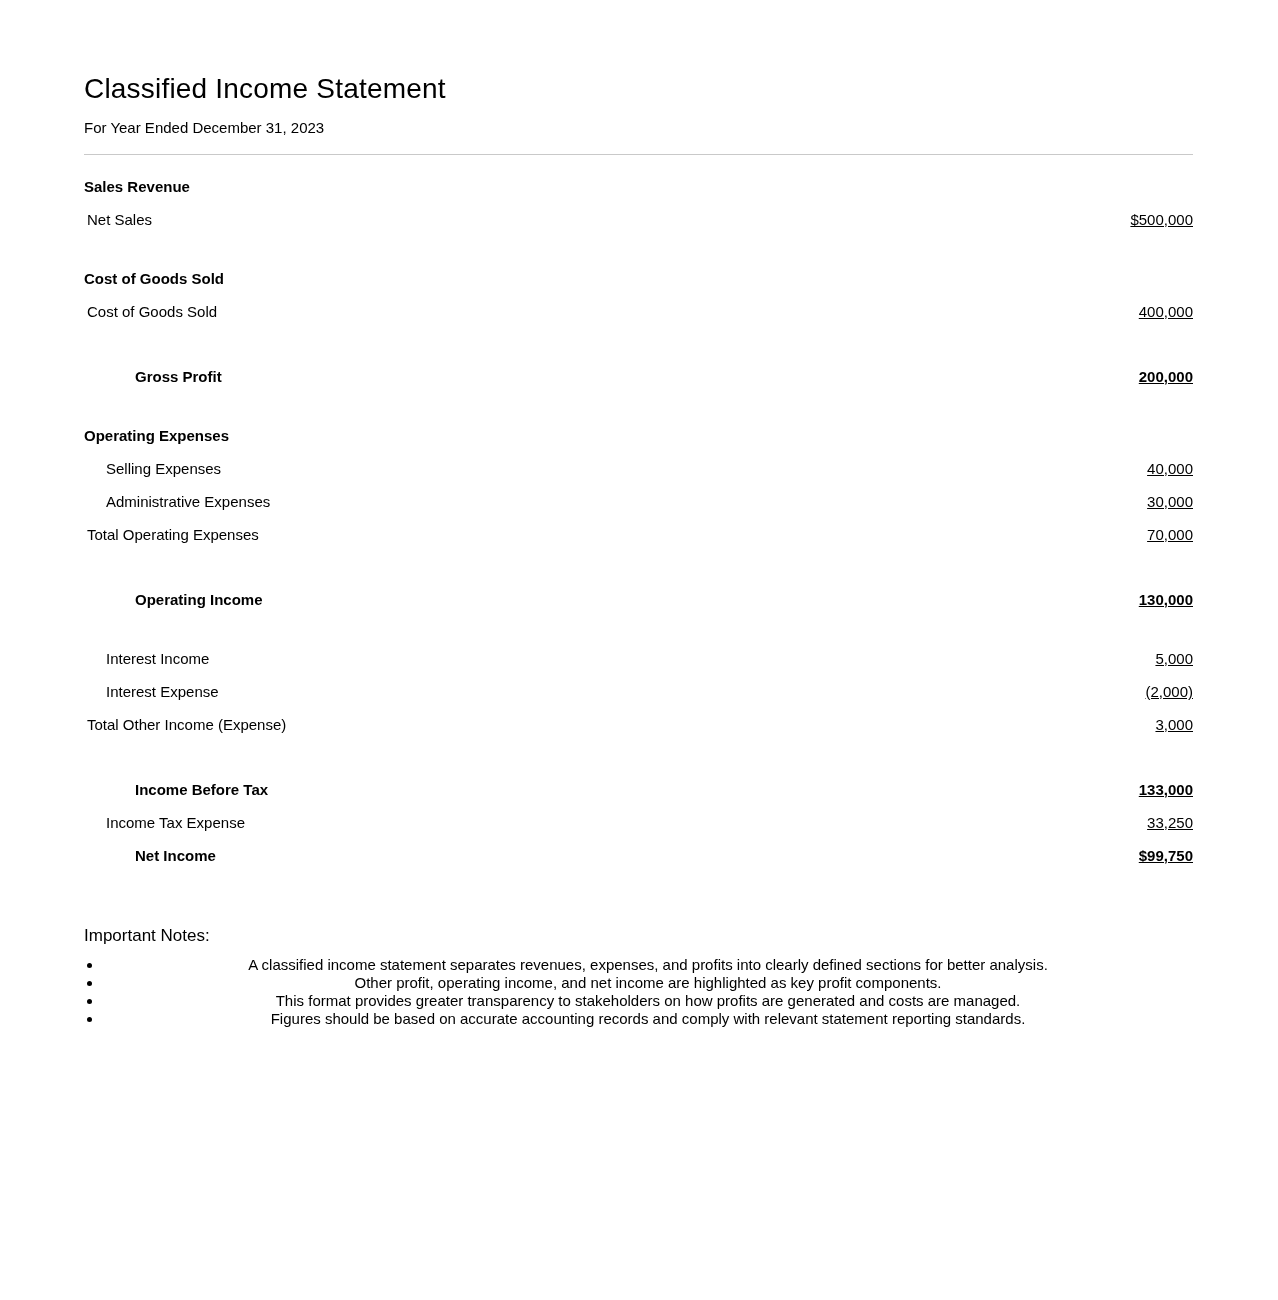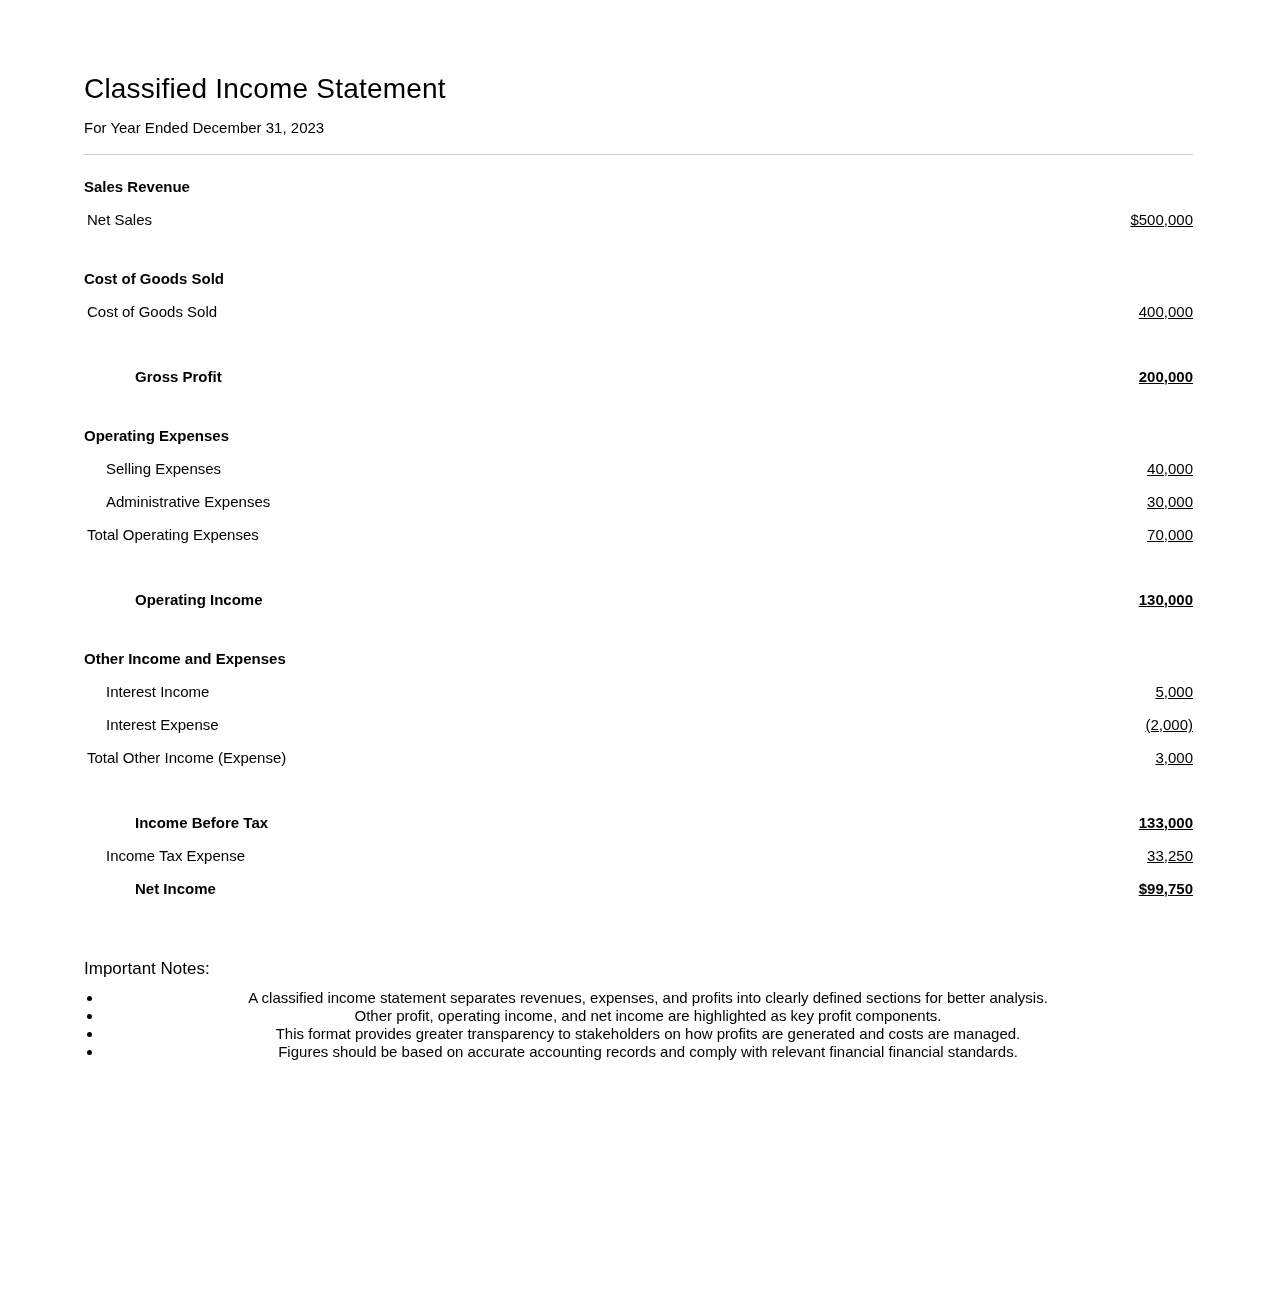--- a/index.html
+++ b/index.html
@@ -123,23 +123,20 @@
   </div>
 
   <div class="summary-section">
     <div class="srow bold-row">
       <span class="label">Operating Income</span>
       <span class="value">130,000</span>
     </div>
   </div>
 
   <div class="section">
-    <div class="srow heading-row">
-      <span class="label">Other Income and Expenses</span>
-    </div>
     <div class="srow indent-row">
       <span class="label">Interest Income</span>
       <span class="value">5,000</span>
     </div>
     <div class="srow indent-row">
       <span class="label">Interest Expense</span>
       <span class="value">(2,000)</span>
     </div>
     <div class="srow item-row">
       <span class="label">Total Other Income (Expense)</span>
@@ -161,17 +158,17 @@
       <span class="value">$99,750</span>
     </div>
   </div>
 
   <div class="notes">
     <h3>Important Notes:</h3>
     <ul>
       <li>A classified income statement separates revenues, expenses, and profits into clearly defined sections for better analysis.</li>
       <li>Other profit, operating income, and net income are highlighted as key profit components.</li>
       <li>This format provides greater transparency to stakeholders on how profits are generated and costs are managed.</li>
-      <li>Figures should be based on accurate accounting records and comply with relevant financial financial standards.</li>
+      <li>Figures should be based on accurate accounting records and comply with relevant statement reporting standards.</li>
     </ul>
   </div>
 
 </div>
 
 </body></html>

